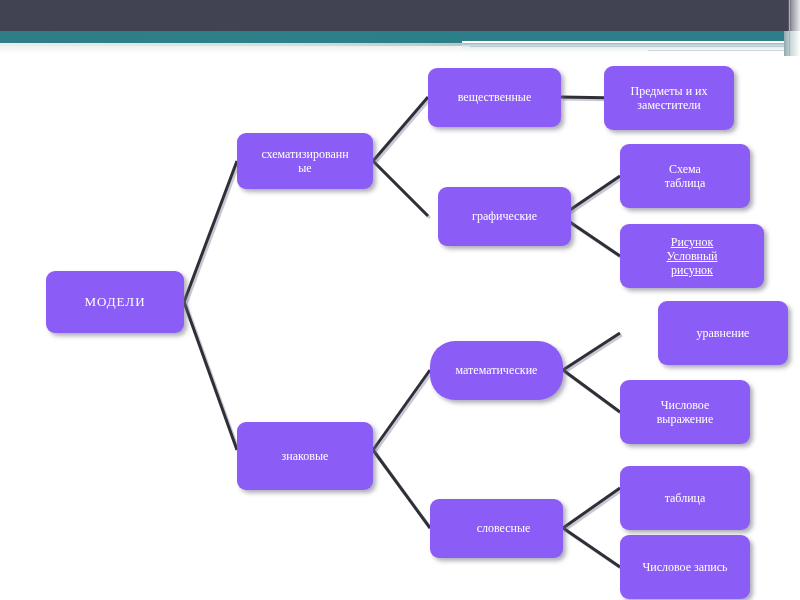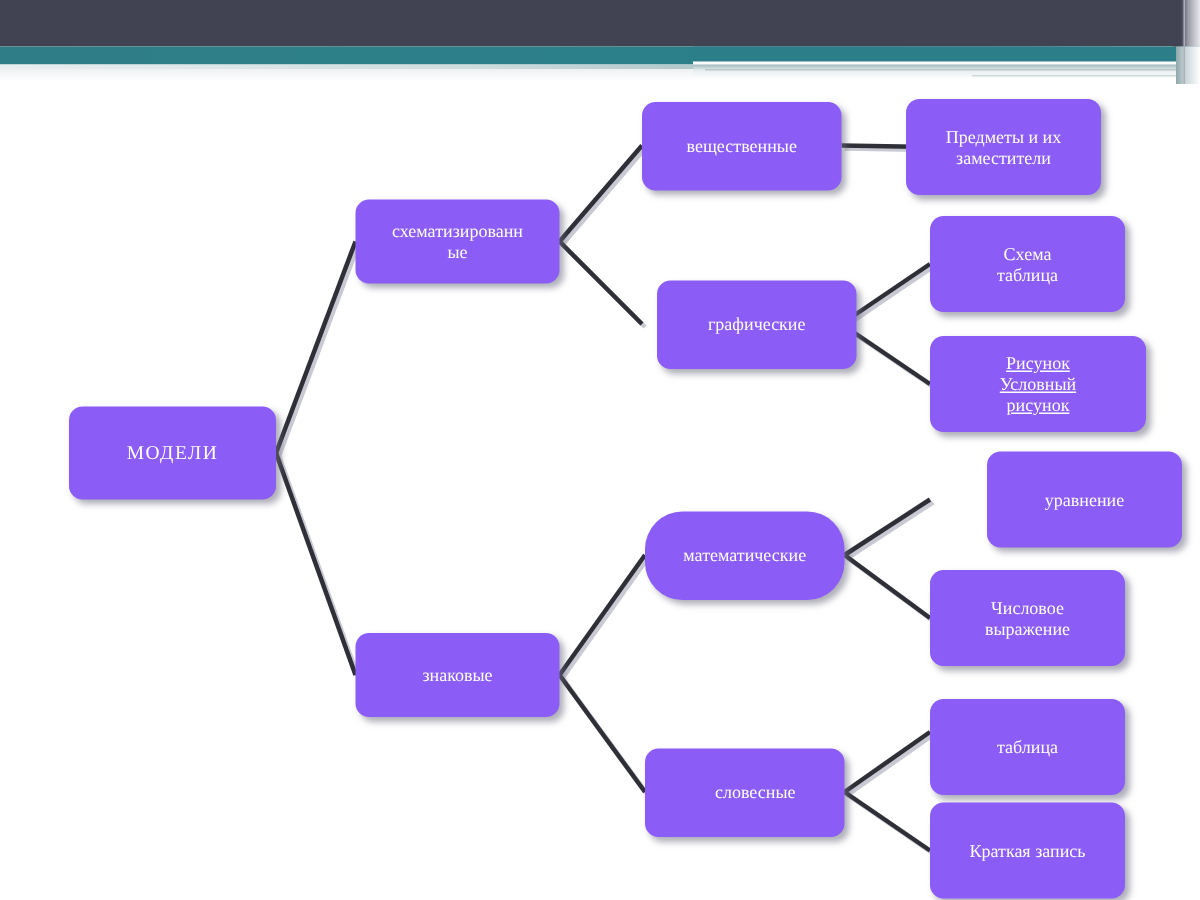--- a/index.html
+++ b/index.html
@@ -109,21 +109,21 @@
         <span>
           <span>МОДЕЛИ</span>
         </span>
       </div>
       <div class="node" style="left: 237px; top: 133px; width: 136px; height: 56px; font-size: 12px;">
         <span>
           <span>схематизированн</span>
           <span>ые</span>
         </span>
       </div>
-      <div class="node" style="left: 237px; top: 422px; width: 136px; height: 56px; font-size: 12px;">
+      <div class="node" style="left: 237px; top: 422px; width: 136px; height: 68px; font-size: 12px;">
         <span>
           <span>знаковые</span>
         </span>
       </div>
       <div class="node" style="left: 428px; top: 68px; width: 133px; height: 59px; font-size: 12px;">
         <span>
           <span>вещественные</span>
         </span>
       </div>
       <div class="node" style="left: 438px; top: 187px; width: 133px; height: 59px; font-size: 12px;">
@@ -171,18 +171,18 @@
           <span>выражение</span>
         </span>
       </div>
       <div class="node" style="left: 620px; top: 466px; width: 130px; height: 64px; font-size: 12px;">
         <span>
           <span>таблица</span>
         </span>
       </div>
       <div class="node" style="left: 620px; top: 535px; width: 130px; height: 64px; font-size: 12px;">
         <span>
-          <span>Краткая запись</span>
+          <span>Числовое запись</span>
         </span>
       </div>
     </div>
 
 </div>
 
 </body></html>

